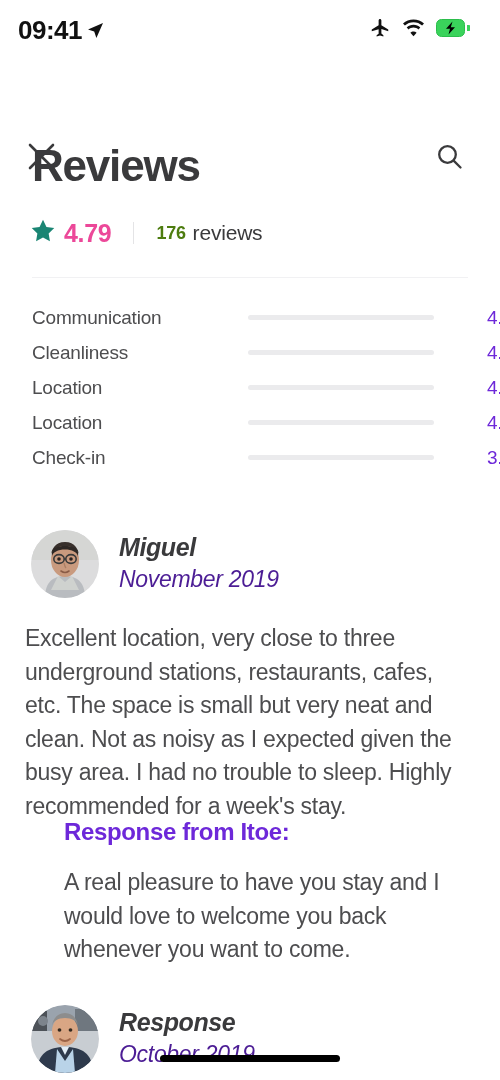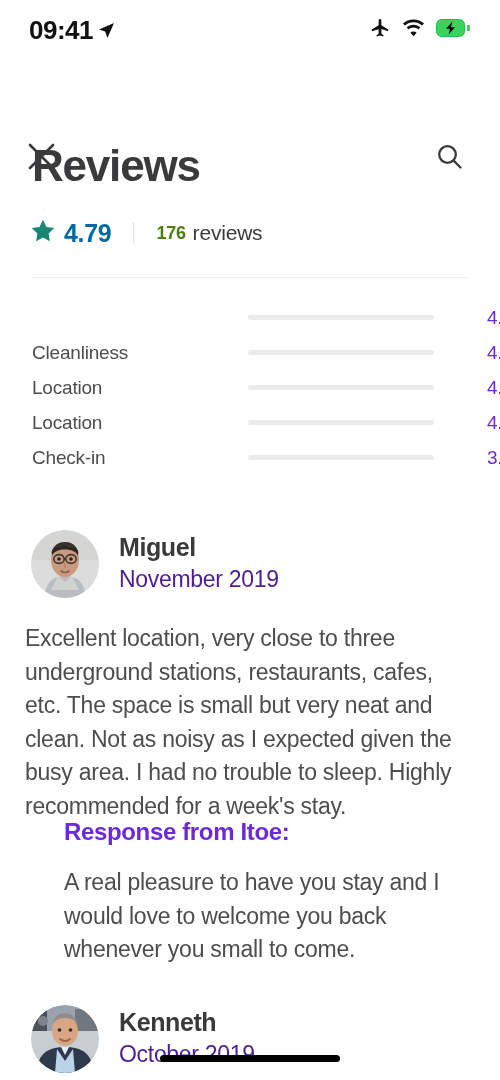--- a/index.html
+++ b/index.html
@@ -9,21 +9,21 @@
     font-family:"Liberation Sans", sans-serif;
     -webkit-font-smoothing:antialiased;
     overflow:hidden;
   }
   .phone { position:relative; width:500px; height:1080px; background:#fff; }
 
   
   .statusbar {
     position:absolute; top:0; left:0; width:500px; height:60px;
     display:flex; align-items:center; justify-content:space-between;
-    padding:0 30px 0 29px;
+    padding:0 30px 0 18px;
   }
   .status-time {
     font-size:26px; font-weight:bold; color:#111; letter-spacing:-0.5px;
     display:flex; align-items:center; gap:5px;
   }
   .status-right { display:flex; align-items:center; gap:11px; }
   .loc-arrow { display:block; }
 
   
   .navbar {
@@ -45,21 +45,21 @@
     letter-spacing:-1.2px; line-height:1;
   }
 
   
   .overall {
     position:absolute; left:30px; top:218px;
     display:flex; align-items:center;
   }
   .star-icon { display:block; margin-right:8px; }
   .overall-score {
-    font-size:25px; font-weight:bold; color:#0369a1; letter-spacing:-0.3px;
+    font-size:25px; font-weight:bold; color:#ec4899; letter-spacing:-0.3px;
   }
   .overall-sep {
     width:1px; height:22px; background:#e4e4e6; margin:0 22px;
   }
   .overall-count {
     font-size:18px; font-weight:bold; color:#4d7c0f; letter-spacing:-0.3px;
   }
   .overall-count-label {
     font-size:21px; font-weight:normal; color:#3a3a3c; margin-left:7px;
     letter-spacing:-0.2px;
@@ -88,21 +88,21 @@
   }
   .rating-value {
     position:absolute; left:443px; font-size:19px; color:#6d28d9;
     letter-spacing:-0.2px;
     margin-left:44px;
   }
 
   
   .review { position:absolute; left:0; width:500px; }
   .review-head {
-    position:relative; height:72px; display:flex; align-items:center;
+    position:relative; height:72px; display:flex; align-items:center;font-style:italic;
   }
   .avatar {
     position:absolute; left:31px; top:0;
     width:68px; height:68px; border-radius:50%;
     overflow:hidden; background:#e8e8ea;
   }
   .avatar svg { display:block; }
   .reviewer-info { position:absolute; left:119px; top:2px; }
   .reviewer-name {
     font-size:25px; font-weight:bold; color:#3a3a3c;
@@ -200,20 +200,21 @@
     <span class="overall-score">4.79</span>
     <span class="overall-sep"></span>
     <span class="overall-count">176</span>
     <span class="overall-count-label">reviews</span>
   </div>
 
   <div class="divider"></div>
 
   <div class="ratings">
       <div class="rating-row">
+        <span class="rating-label">Communication</span>
         <span class="rating-track"><span class="rating-fill" style="width:98%"></span></span>
         <span class="rating-value">4.9</span>
       </div>
       <div class="rating-row">
         <span class="rating-label">Cleanliness</span>
         <span class="rating-track"><span class="rating-fill" style="width:98%"></span></span>
         <span class="rating-value">4.9</span>
       </div>
       <div class="rating-row">
         <span class="rating-label">Location</span>
@@ -261,21 +262,21 @@
             </svg>
           </div>
           <div class="reviewer-info">
             <div class="reviewer-name">Miguel</div>
             <div class="reviewer-date">November 2019</div>
           </div>
         </div>
         <div class="review-body" style="top:92px">Excellent location, very close to three underground stations, restaurants, cafes, etc. The space is small but very neat and clean. Not as noisy as I expected given the busy area. I had no trouble to sleep. Highly recommended for a week's stay.</div>
         <div class="response" style="top:288px">
           <div class="response-title">Response from Itoe:</div>
-          <div class="response-body">A real pleasure to have you stay and I would love to welcome you back whenever you small to come.</div>
+          <div class="response-body">A real pleasure to have you stay and I would love to welcome you back whenever you want to come.</div>
         </div>
       </div>
       <div class="review" style="top: 1005px;">
         <div class="review-head">
           <div class="avatar">
             <svg width="68" height="68" viewBox="0 0 68 68">
               <defs>
                 <clipPath id="cb">
                   <circle cx="34" cy="34" r="34"></circle>
                 </clipPath>
@@ -291,21 +292,21 @@
                 <path d="M30 42 L34 50 L38 42 Z" fill="#e3eef7"></path>
                 <ellipse cx="34" cy="26" rx="13" ry="15" fill="#d9a684"></ellipse>
                 <path d="M21 22 C21 10 47 10 47 22 C47 16 43 8 34 8 C25 8 21 16 21 22 Z" fill="#8d8d8d"></path>
                 <ellipse cx="28.5" cy="25" rx="1.9" ry="1.7" fill="#33291f"></ellipse>
                 <ellipse cx="39.5" cy="25" rx="1.9" ry="1.7" fill="#33291f"></ellipse>
                 <path d="M29 34 q5 4 10 0" stroke="#9c6448" stroke-width="1.8" fill="none" stroke-linecap="round"></path>
               </g>
             </svg>
           </div>
           <div class="reviewer-info">
-            <div class="reviewer-name">Kenneth</div>
+            <div class="reviewer-name">Response</div>
             <div class="reviewer-date">October 2019</div>
           </div>
         </div>
       </div>
     </div>
 
   <div class="home-indicator"></div>
 </div>
 
 </body></html>

